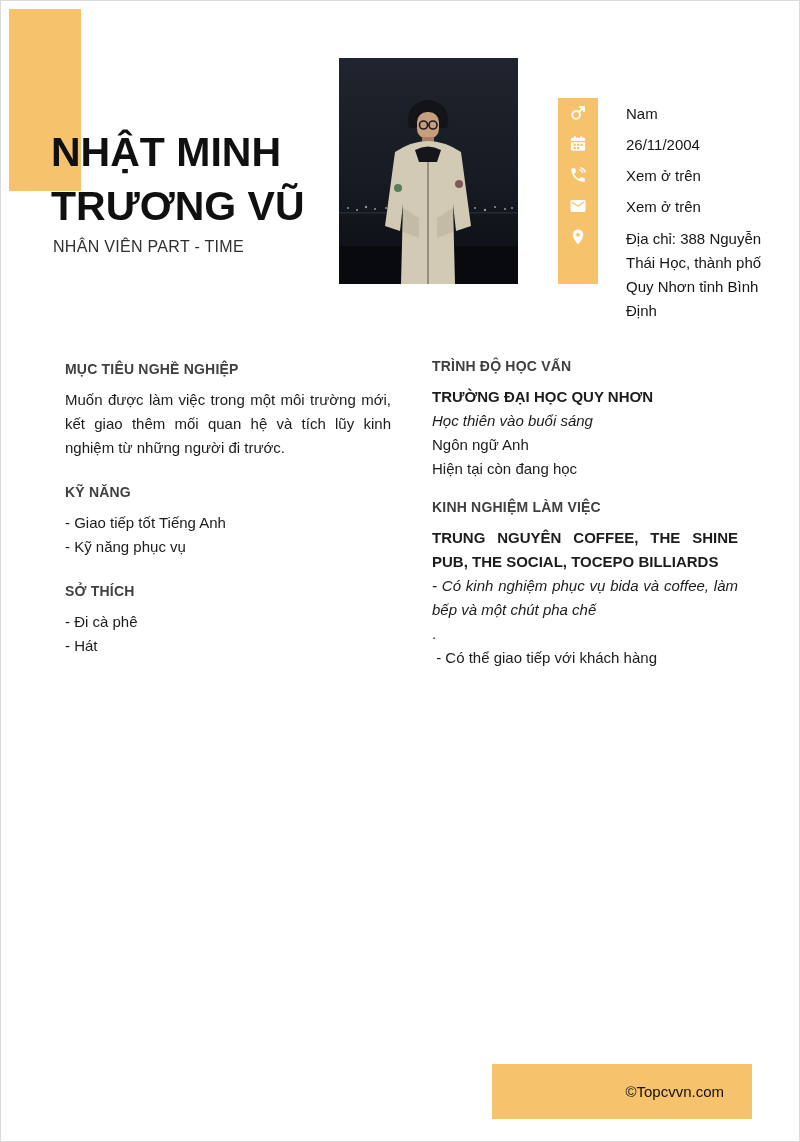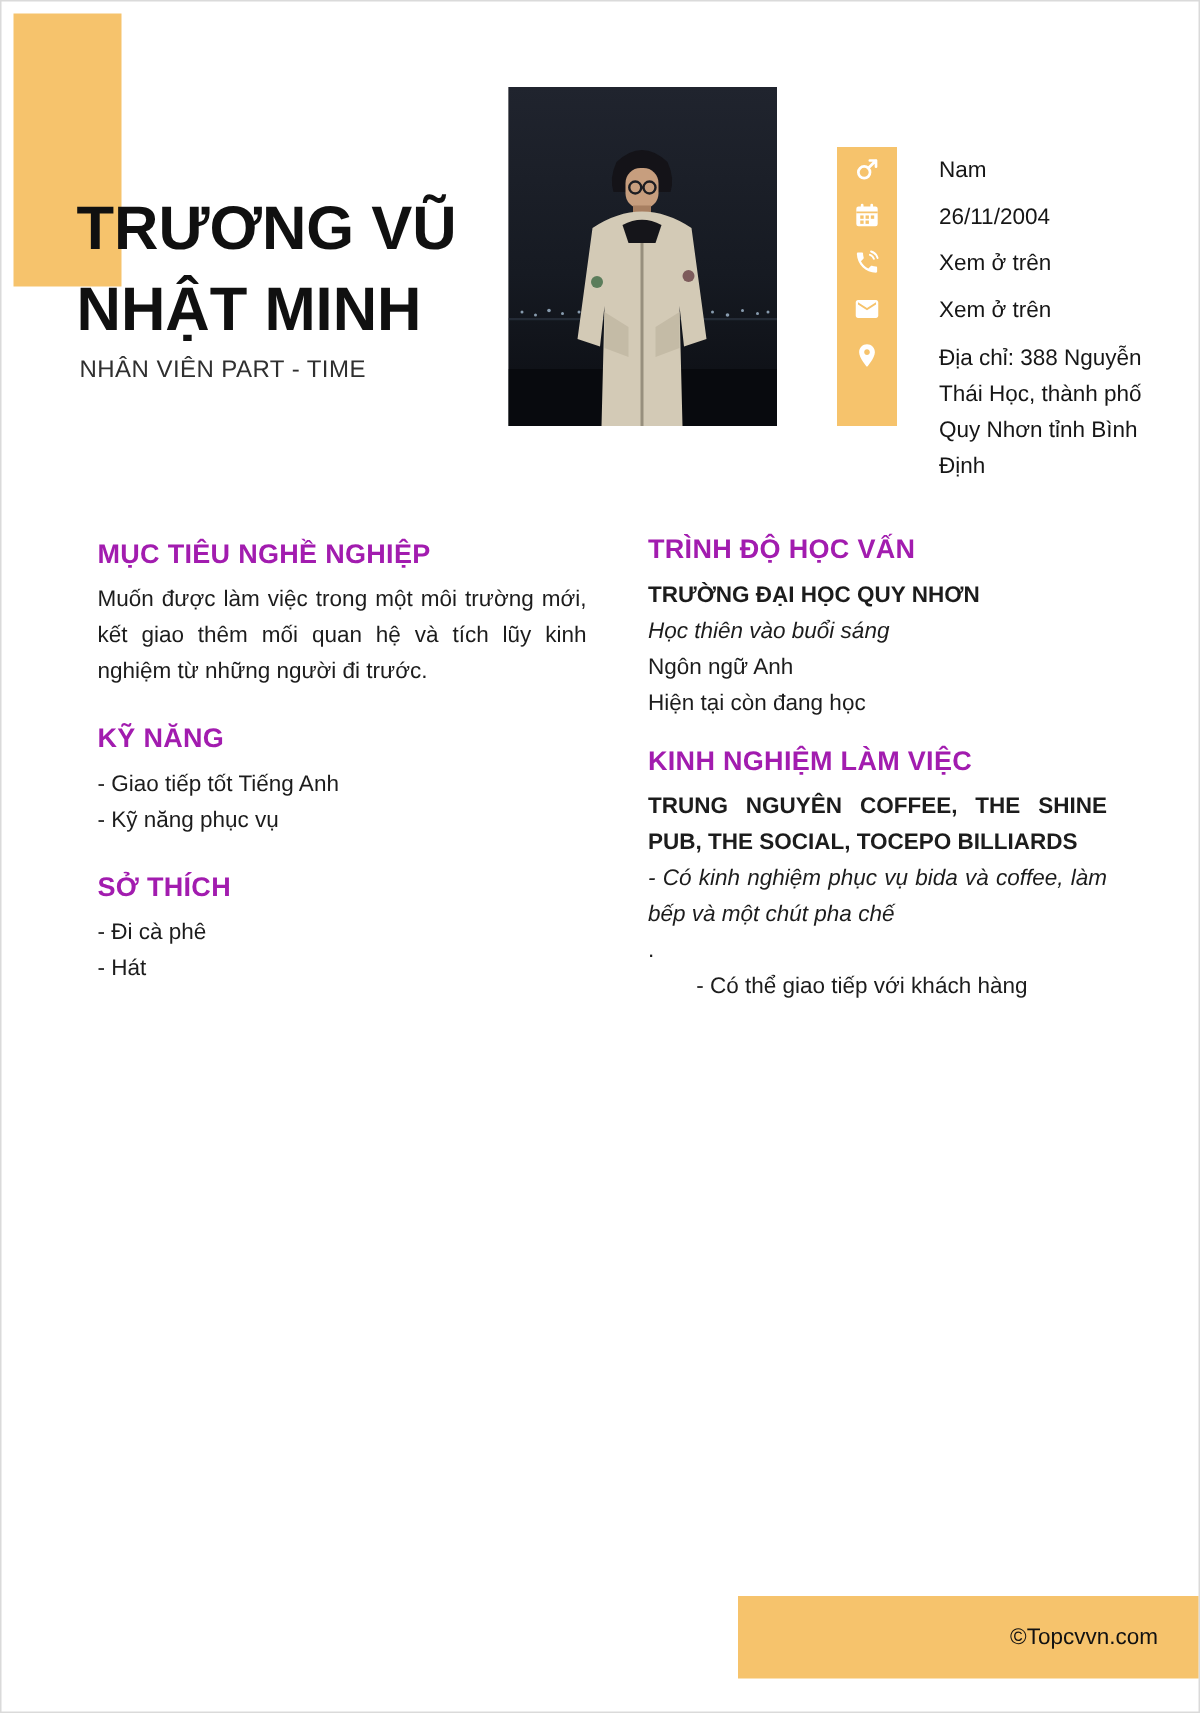--- a/index.html
+++ b/index.html
@@ -63,60 +63,60 @@
     width: 150px;
     font-size: 15px;
     color: #161616;
   }
   .c-row { height: 31px; line-height: 31px; white-space: nowrap; }
   .c-row-address { height: auto; line-height: 24px; white-space: normal; padding-top: 5px; width: 145px; }
   .col { position: absolute; font-size: 15px; line-height: 24px; color: #1c1c1c; }
   .col-left { left: 64px; top: 358px; width: 326px; }
   .col-right { left: 431px; top: 355px; width: 306px; }
   .col h2 {
-    font-size: 18px;
+    font-size: 14px;
     font-weight: 700;
     margin: 0 0 9px 0;
     line-height: 20px;
     letter-spacing: 0.2px;
-    color: #a21caf;
+    color: #404040;
   }
   .section-l { margin-bottom: 22px; }
   .section-r { margin-bottom: 16px; }
   .body-just { margin: 0; text-align: justify; }
   .li { line-height: 24px; }
   .school, .employer { font-weight: 700; }
   .employer { text-align: justify; }
   .note-italic { font-style: italic; }
   .detail-italic { font-style: italic; text-align: justify; }
-  .pre { white-space: pre-wrap; margin-left: 28px; }
+  .pre { white-space: pre-wrap; }
   .footer {
     position: absolute;
     left: 491px; top: 1063px;
-    width: 308px; height: 55px;
+    width: 260px; height: 55px;
     background: var(--accent);
     display: flex;
     align-items: center;
     justify-content: flex-end;
     padding-right: 28px;
     box-sizing: border-box;
     font-size: 15px;
     color: #111111;
   }
 </style>
 </head>
 <body>
 
 <div class="page">
 
   <div class="accent-block"></div>
 
   <div class="name">
+    <div>NHẬT MINH</div>
     <div>TRƯƠNG VŨ</div>
-    <div>NHẬT MINH</div>
   </div>
 
   <div class="job-title">NHÂN VIÊN PART - TIME</div>
 
   <div class="photo">
     <svg viewBox="0 0 179 226" width="179" height="226" preserveAspectRatio="none">
       <defs>
         <linearGradient id="sky" x1="0" y1="0" x2="0" y2="1">
           <stop offset="0" stop-color="#20242e"></stop>
           <stop offset="0.55" stop-color="#161a22"></stop>

